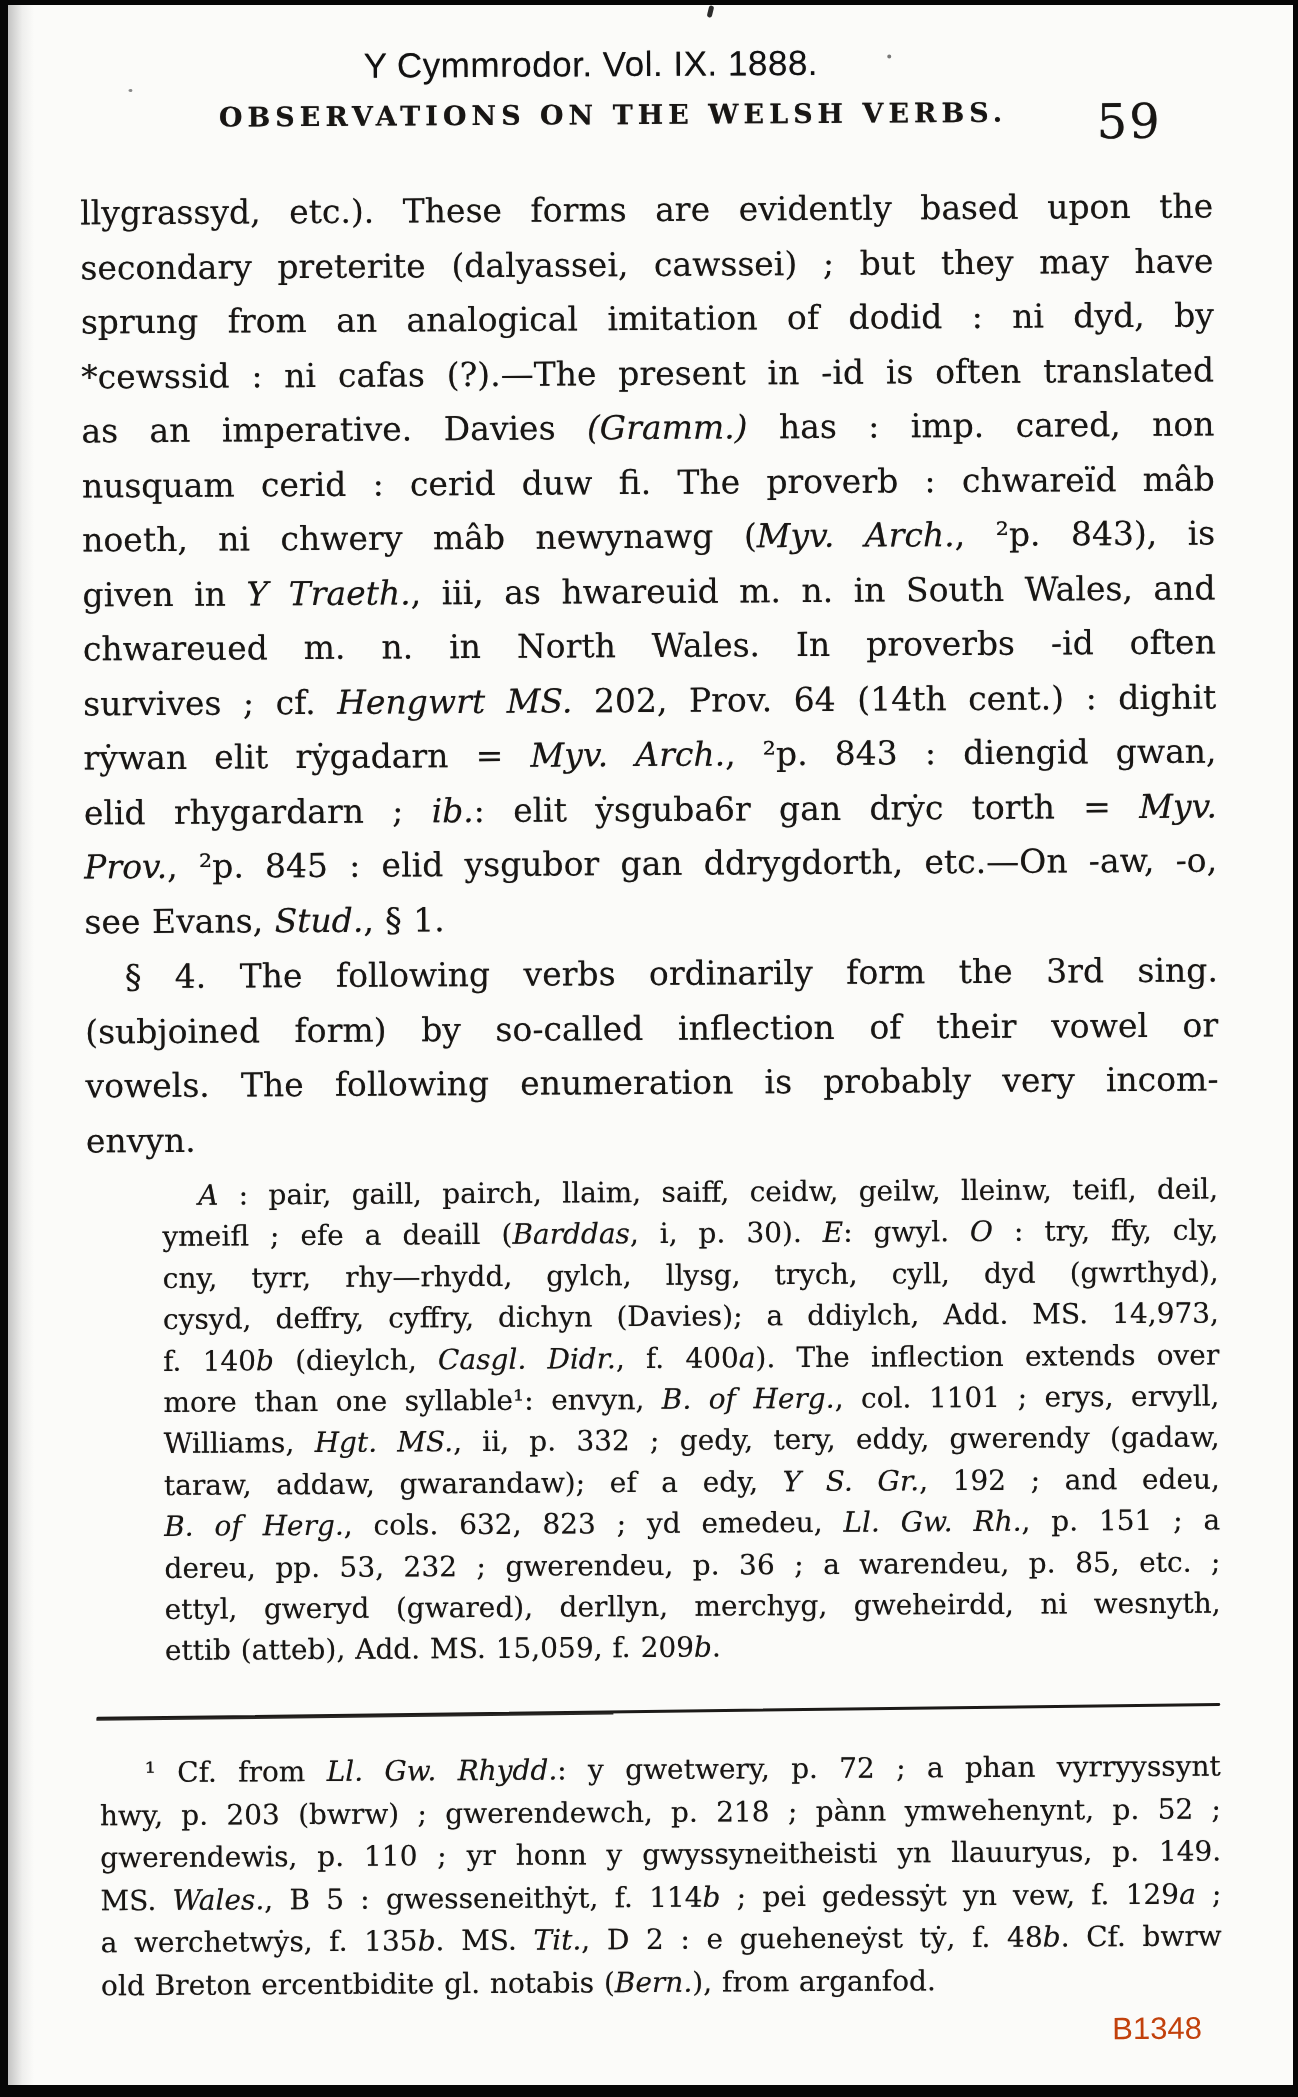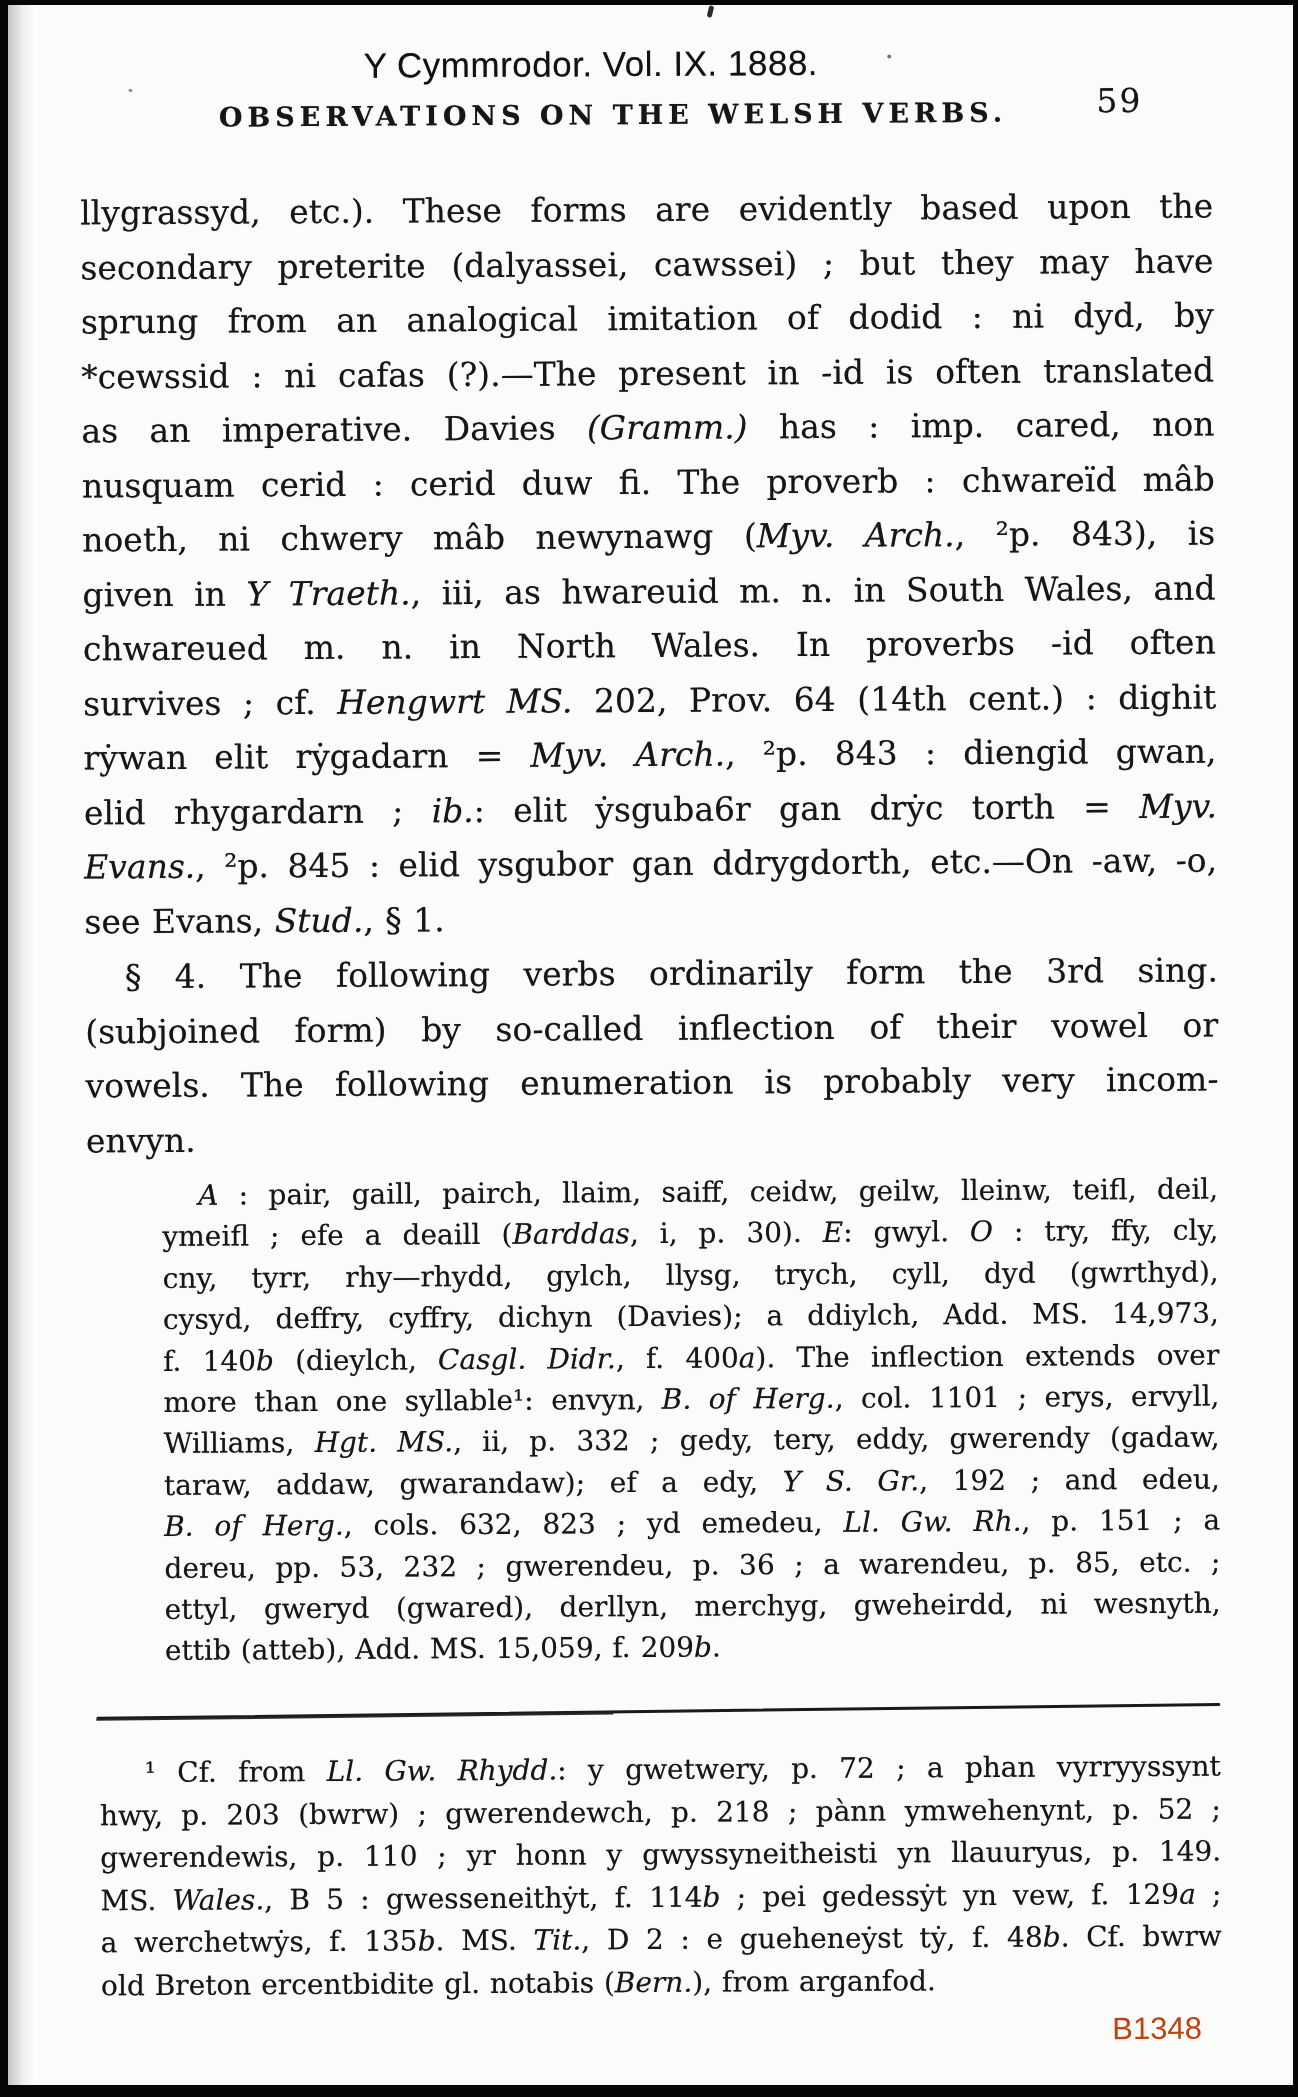--- a/index.html
+++ b/index.html
@@ -34,22 +34,22 @@
     transform:translateX(-56px);
   }
   .running-head{
     position:absolute;top:99px;left:85px;width:1135px;
     text-align:center;
     font-size:27px;font-weight:bold;letter-spacing:5px;
     transform:translateX(-34px);
     white-space:nowrap;
   }
   .page-number{
-    position:absolute;top:84px;left:1102px;
-    font-size:33px;letter-spacing:2px;
+    position:absolute;top:96px;left:1102px;
+    font-size:48px;letter-spacing:2px;
   }
 
   .textblock{position:absolute;word-spacing:1px;}
   .para1{top:183px;left:85px;width:1133px;font-size:33px;line-height:54.5px;}
   .para2{top:947px;left:85px;width:1133px;font-size:33px;line-height:54.5px;}
   .verblist{top:1172px;left:161px;width:1056px;font-size:28px;line-height:41.4px;}
   .footnote{top:1749px;left:95px;width:1121px;font-size:28px;line-height:42.6px;}
 
   .ln{display:block;}
   .ln.just{text-align:justify;text-align-last:justify;}
@@ -98,21 +98,21 @@
       <div class="ln just"><span>sprung from an analogical imitation of dodid : ni dyd, by</span></div>
       <div class="ln just"><span>*cewssid : ni cafas (?).—The present in -id is often translated</span></div>
       <div class="ln just"><span>as an imperative. Davies </span><em>(Gramm.)</em><span> has : imp. cared, non</span></div>
       <div class="ln just"><span>nusquam cerid : cerid duw fi. The proverb : chwareïd mâb</span></div>
       <div class="ln just"><span>noeth, ni chwery mâb newynawg (</span><em>Myv. Arch.</em><span>, ²p. 843), is</span></div>
       <div class="ln just"><span>given in </span><em>Y Traeth.</em><span>, iii, as hwareuid m. n. in South Wales, and</span></div>
       <div class="ln just"><span>chwareued m. n. in North Wales. In proverbs -id often</span></div>
       <div class="ln just"><span>survives ; cf. </span><em>Hengwrt MS.</em><span> 202, Prov. 64 (14th cent.) : dighit</span></div>
       <div class="ln just"><span>rẏwan elit rẏgadarn = </span><em>Myv. Arch.</em><span>, ²p. 843 : diengid gwan,</span></div>
       <div class="ln just"><span>elid rhygardarn ; </span><em>ib.</em><span>: elit ẏsguba6r gan drẏc torth = </span><em>Myv.</em></div>
-      <div class="ln just"><em>Evans.</em><span>, ²p. 845 : elid ysgubor gan ddrygdorth, etc.—On -aw, -o,</span></div>
+      <div class="ln just"><em>Prov.</em><span>, ²p. 845 : elid ysgubor gan ddrygdorth, etc.—On -aw, -o,</span></div>
       <div class="ln"><span>see Evans, </span><em>Stud.</em><span>, § 1.</span></div>
     </div>
   <div class="textblock para2 txt">
       <div class="ln just" style="padding-left: 40px;"><span>§ 4. The following verbs ordinarily form the 3rd sing.</span></div>
       <div class="ln just"><span>(subjoined form) by so-called inflection of their vowel or</span></div>
       <div class="ln just"><span>vowels. The following enumeration is probably very incom-</span></div>
       <div class="ln"><span>envyn.</span></div>
     </div>
   <div class="textblock verblist txt">
       <div class="ln just" style="padding-left: 36px;"><em>A</em><span> : pair, gaill, pairch, llaim, saiff, ceidw, geilw, lleinw, teifl, deil,</span></div>

